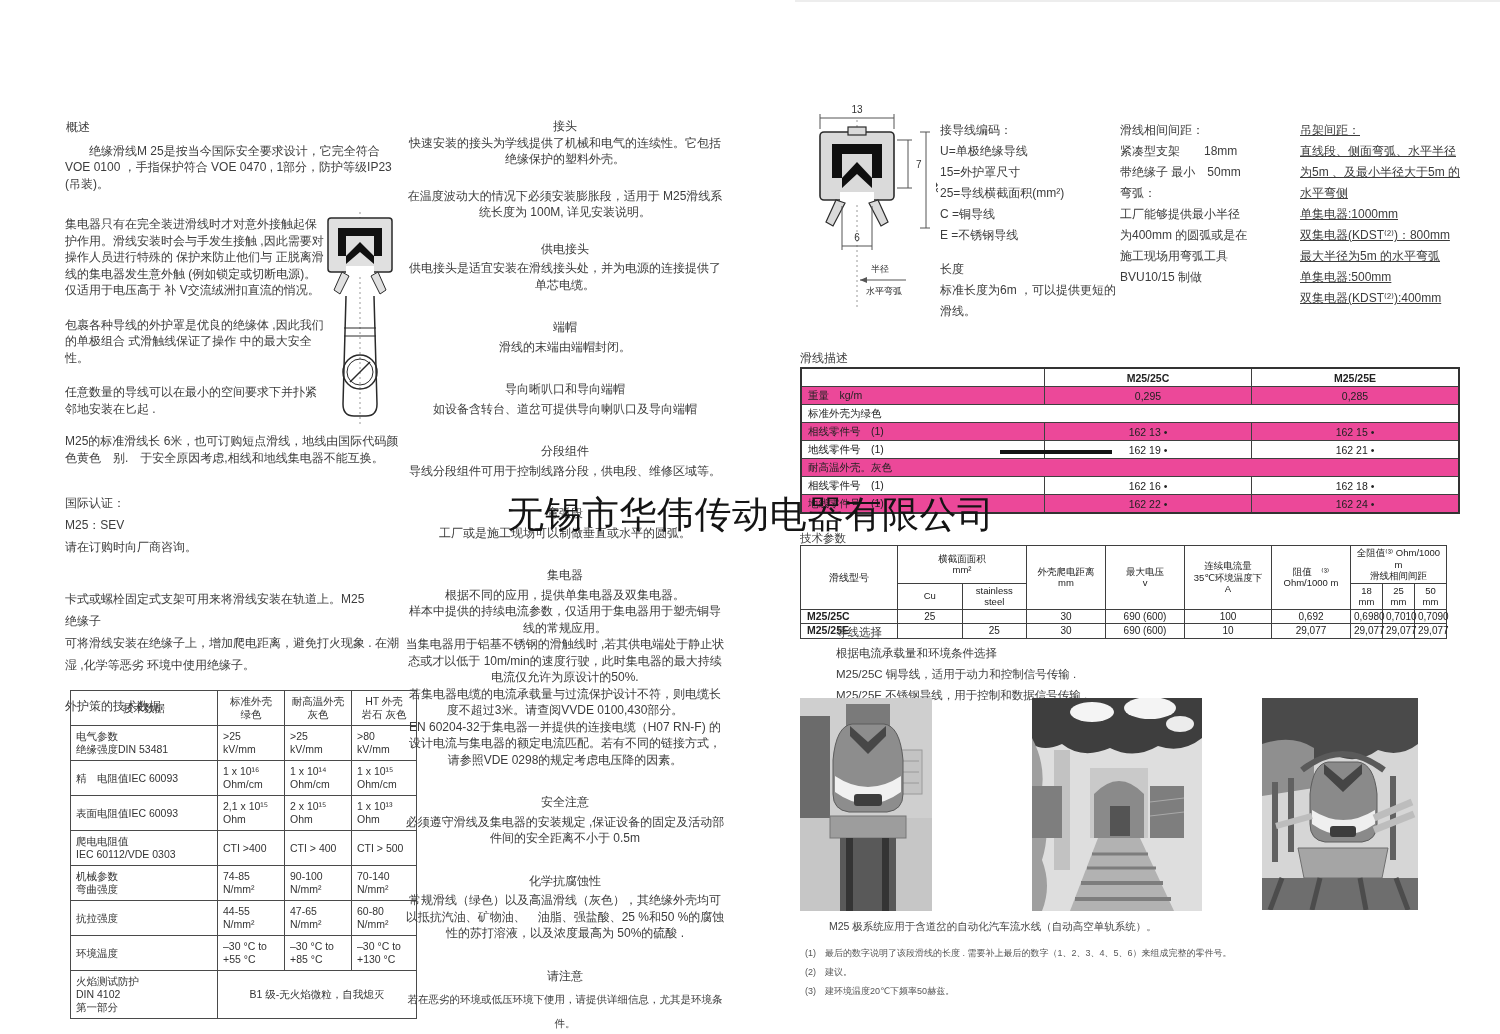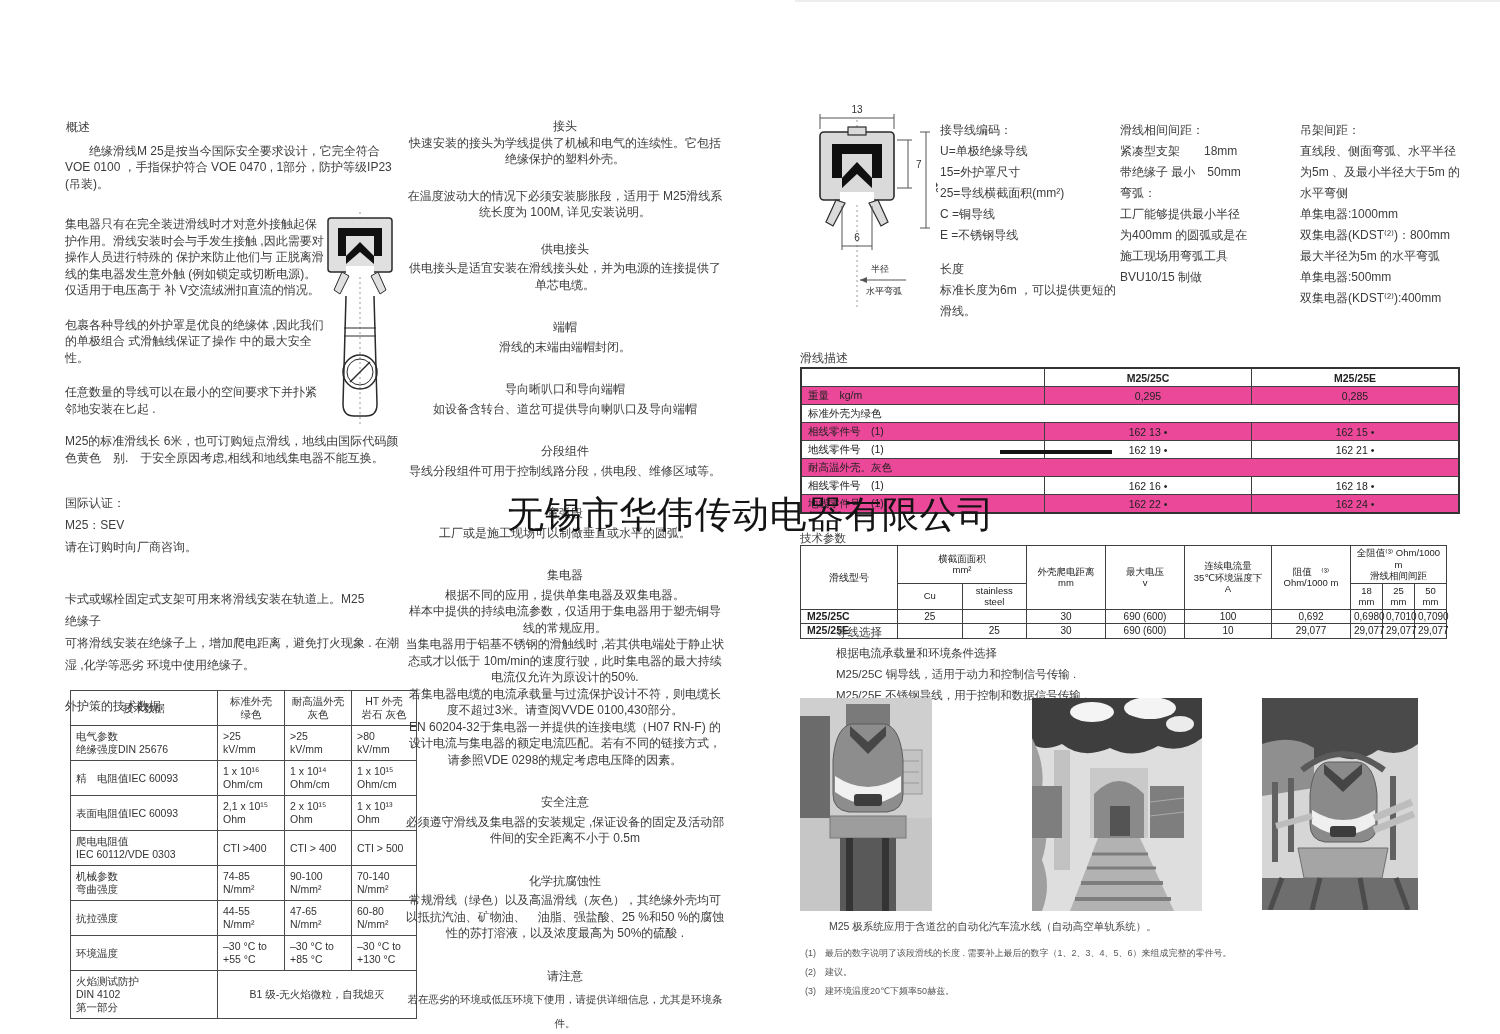--- a/index.html
+++ b/index.html
@@ -33,21 +33,21 @@
   #col2{left:405px;top:118px;width:320px;font-size:12px;line-height:16.5px;text-align:center;}
   #col2 .blk{margin-top:20px;}
   #col2 .blk.g26{margin-top:26px;}
   #col2 .ttl{margin-bottom:3px;}
   #col2 .small{font-size:10.5px;line-height:24px;}
 
   
   .infocol{font-size:12px;line-height:21px;}
   #wiringCode{left:940px;top:120px;width:178px;}
   #phaseSpacing{left:1120px;top:120px;width:180px;}
-  #hangerSpacing{left:1300px;top:120px;width:180px;}
+  #hangerSpacing{left:1300px;top:120px;width:180px;text-decoration:underline;}
   .lenblock{margin-top:13px;}
 
   
   #descTitle{left:800px;top:350px;font-size:12px;}
   #descTable{position:absolute;left:800px;top:367px;width:618px;border-collapse:collapse;
              font-size:10.5px;color:#222;table-layout:fixed;border:2px solid #333;}
   #descTable td{border:1px solid #3f3f3f;padding:1.5px 6px;height:14px;vertical-align:middle;}
   #descTable .hd{font-weight:bold;text-align:center;}
   #descTable .v{text-align:center;}
   #descTable tr.sh td{background:#ec4899;}
@@ -121,21 +121,21 @@
       <th style="width:136px" class="pre">技术数据</th>
       <th style="width:56px" class="pre">标准外壳
 绿色</th>
       <th style="width:56px" class="pre">耐高温外壳
 灰色</th>
       <th style="width:54px" class="pre">HT 外壳
 岩石 灰色</th>
     </tr>
     <tr>
       <td class="pre">电气参数
-绝缘强度DIN 25676</td>
+绝缘强度DIN 53481</td>
       <td class="pre">&gt;25
 kV/mm</td>
       <td class="pre">&gt;25
 kV/mm</td>
       <td class="pre">&gt;80
 kV/mm</td>
     </tr>
     <tr>
       <td class="pre">精　电阻值IEC 60093</td>
       <td class="pre">1 x 10¹⁶

